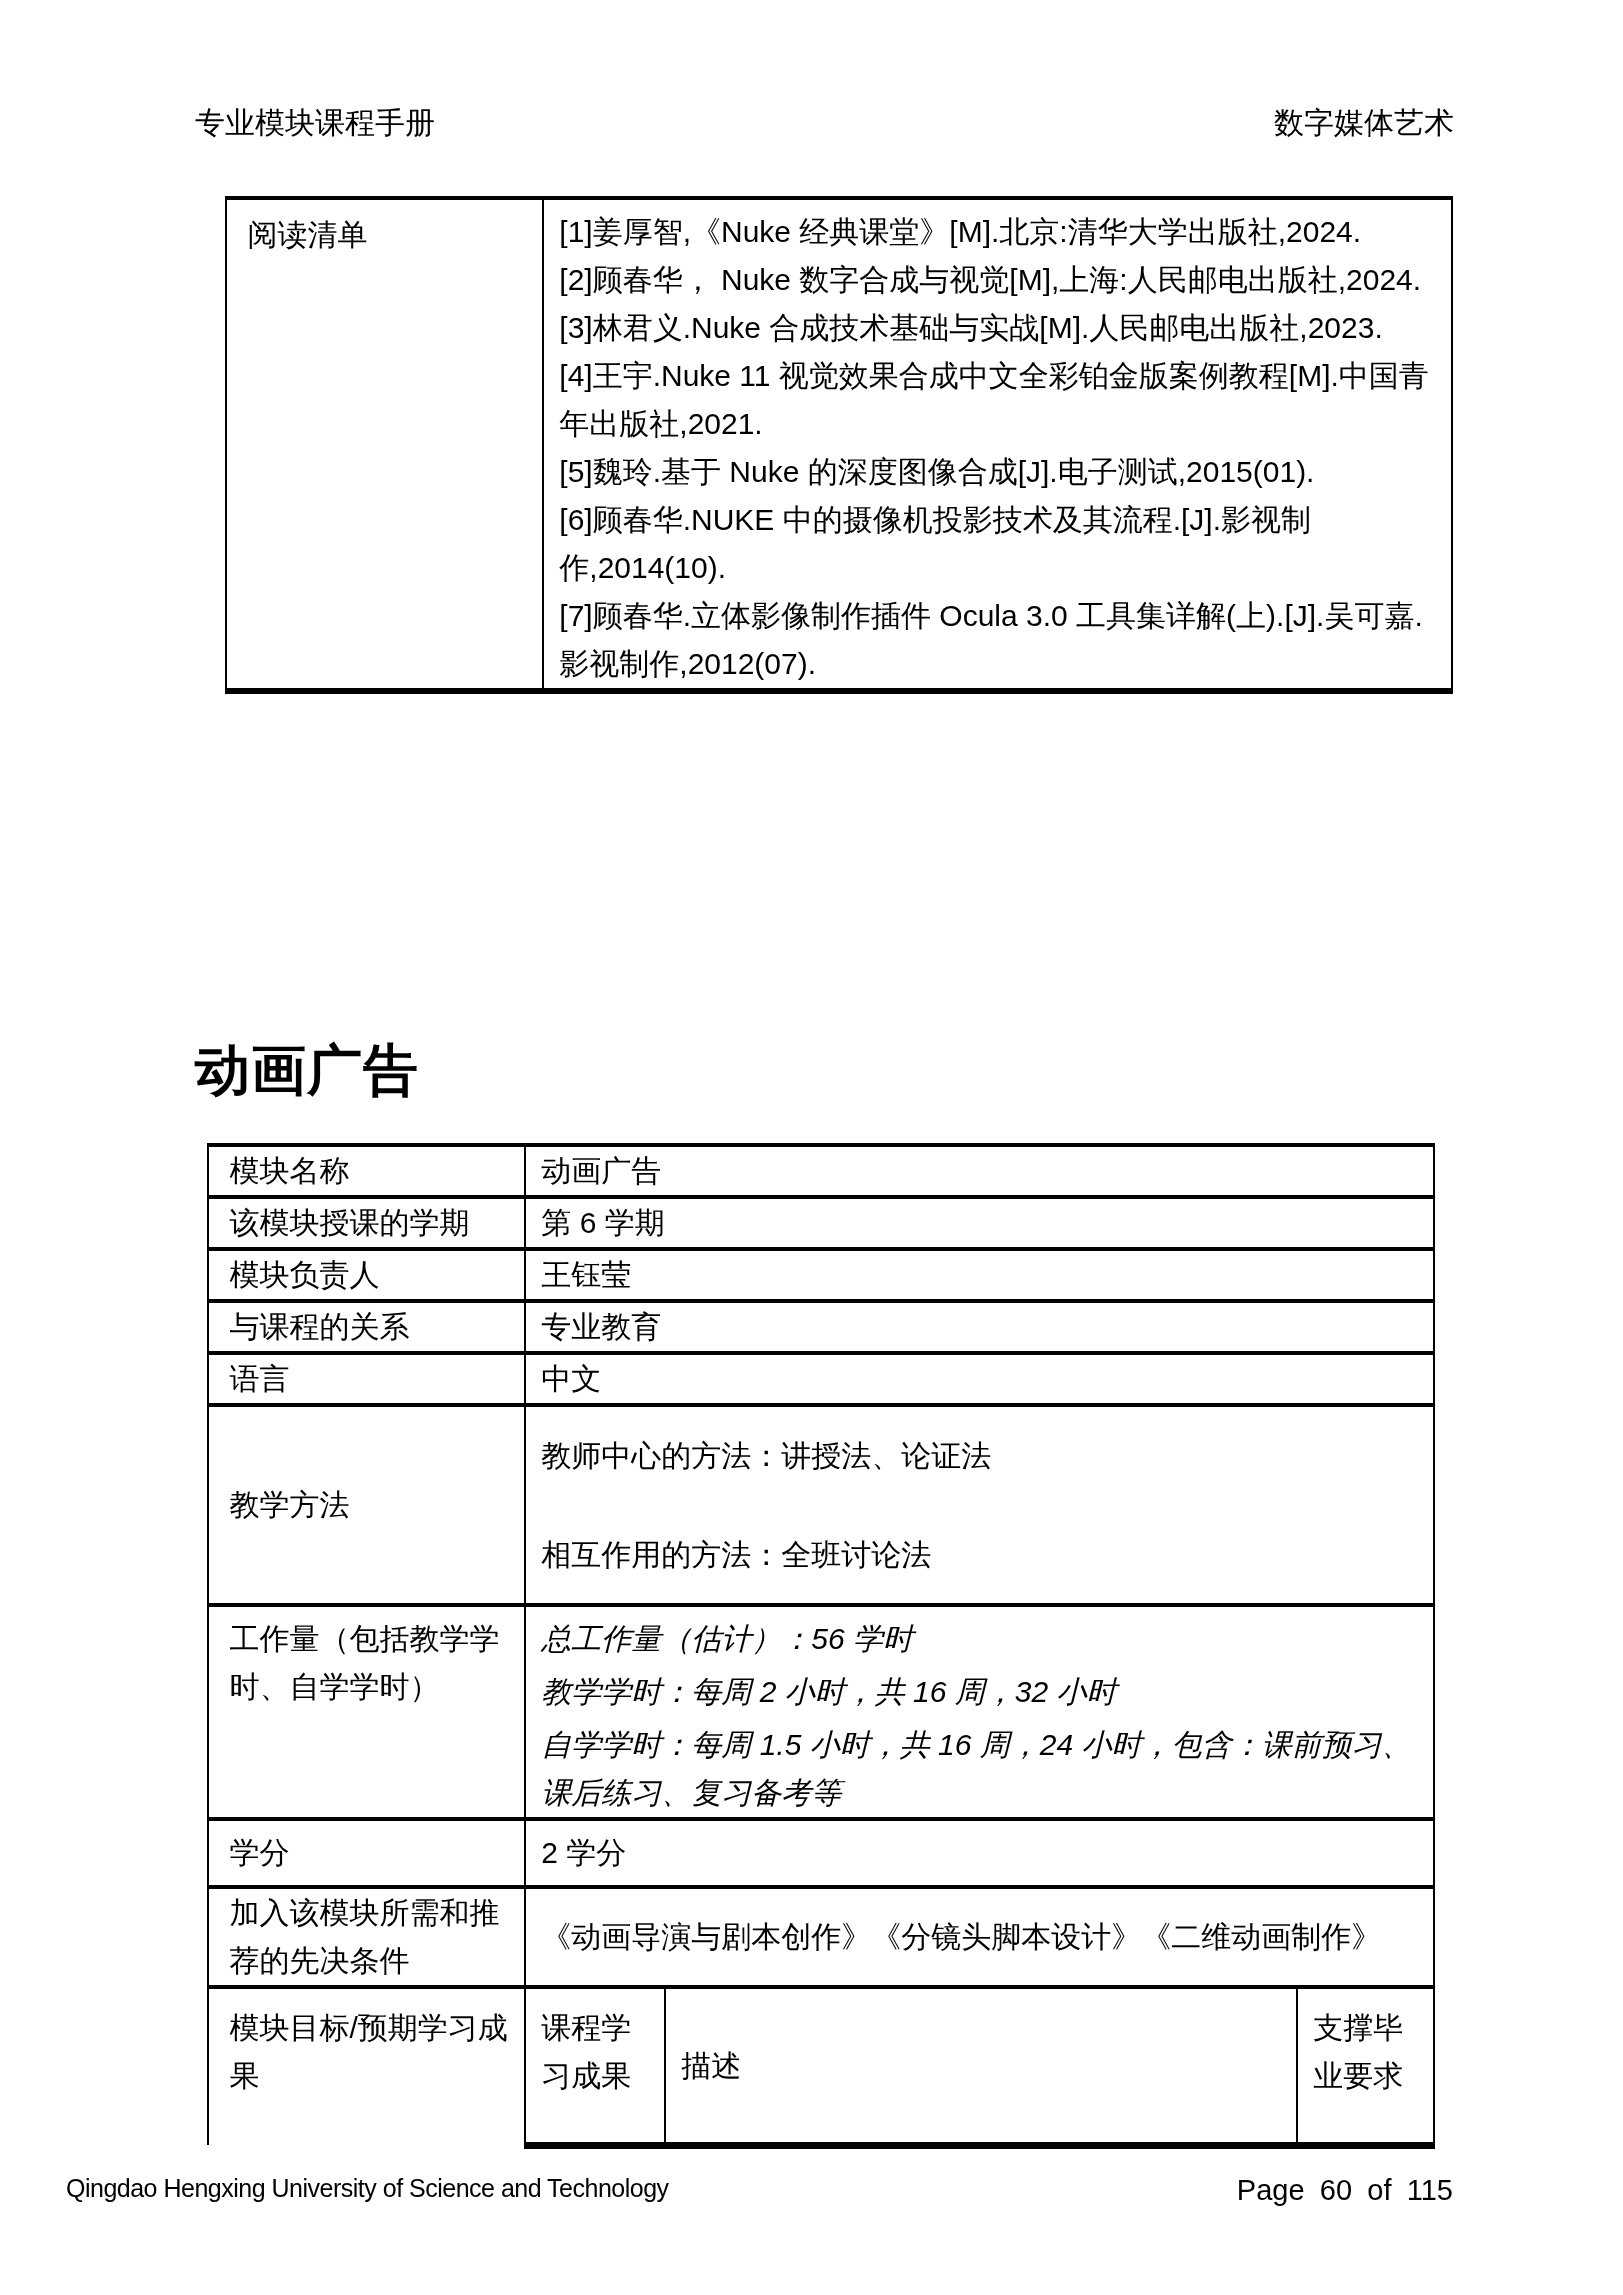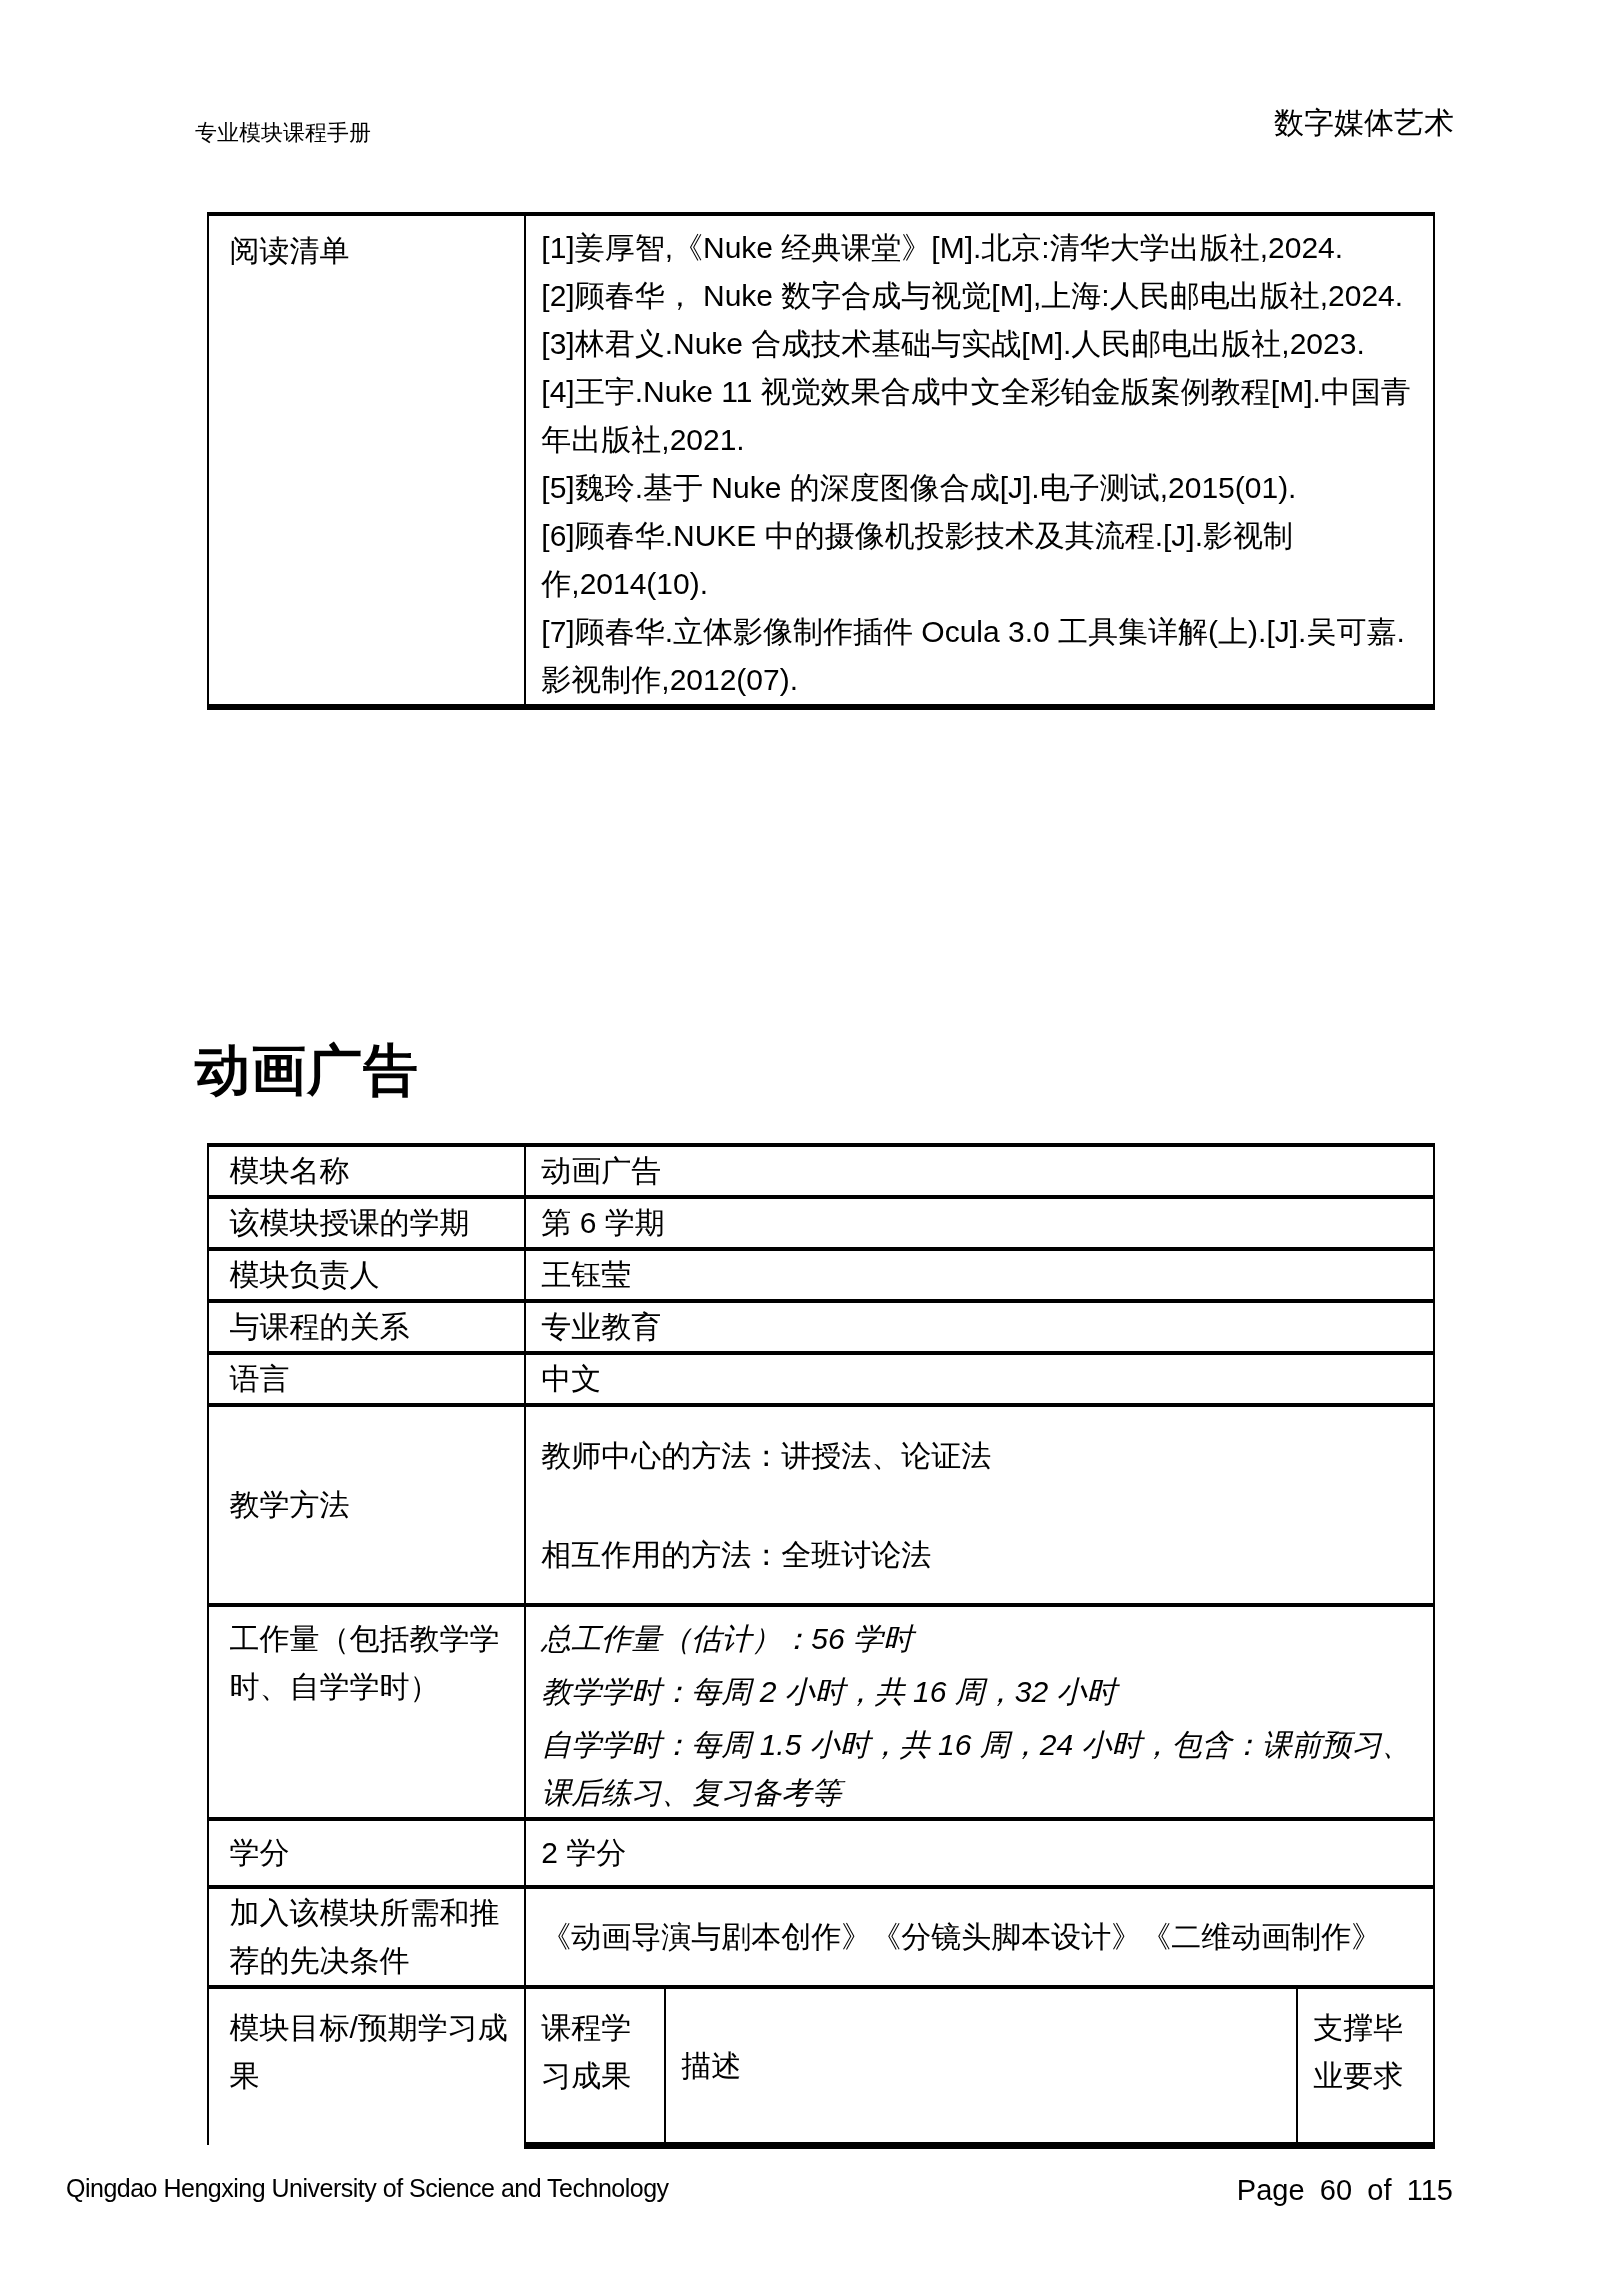--- a/index.html
+++ b/index.html
@@ -6,22 +6,22 @@
   .page {
     position:relative;
     width:1623px; height:2295px;
     background:#ffffff;
     font-family:"Liberation Sans", sans-serif;
     color:#000000;
     overflow:hidden;
   }
   
   .hdr-left {
-    position:absolute; left:195px; top:112px;
-    font-size:22px; line-height:41px; white-space:nowrap;
+    position:absolute; left:195px; top:102px;
+    font-size:30px; line-height:41px; white-space:nowrap;
   }
   .hdr-right {
     position:absolute; right:169px; top:102px;
     font-size:30px; line-height:41px; white-space:nowrap;
   }
   .ftr-left {
     position:absolute; left:66px; top:2174px;
     font-size:25px; letter-spacing:-0.5px; white-space:nowrap;
   }
   .ftr-right {
@@ -46,24 +46,24 @@
     border-top-width:4.1px; border-bottom-width:4.1px;
     vertical-align:middle;
     padding:0 12.8px 0 15.3px;
     line-height:48px;
     overflow:hidden;
   }
   table.doc td.lbl { padding-left:20.4px; }
   table.doc td.top { vertical-align:top; padding-top:8.2px; }
   table.doc p { margin:0; }
 
-  #t1 { top:212px;
+  #t1 { top:196px;
         border:4.1px solid #000;
         border-left-width:2px; border-right-width:2px;
-        border-bottom-width:6.1px; }
+        border-bottom-width:6.1px;margin-left:18px; }
   #t1 td.lbl { vertical-align:top; padding-top:11.2px; }
 
   #t2 { top:1143px;
         border-top:4.1px solid #000;
         border-left:2px solid #000;
         border-right:2px solid #000;
         border-bottom:none; }
 
   
   td.spaced p + p { margin-top:51px; }

